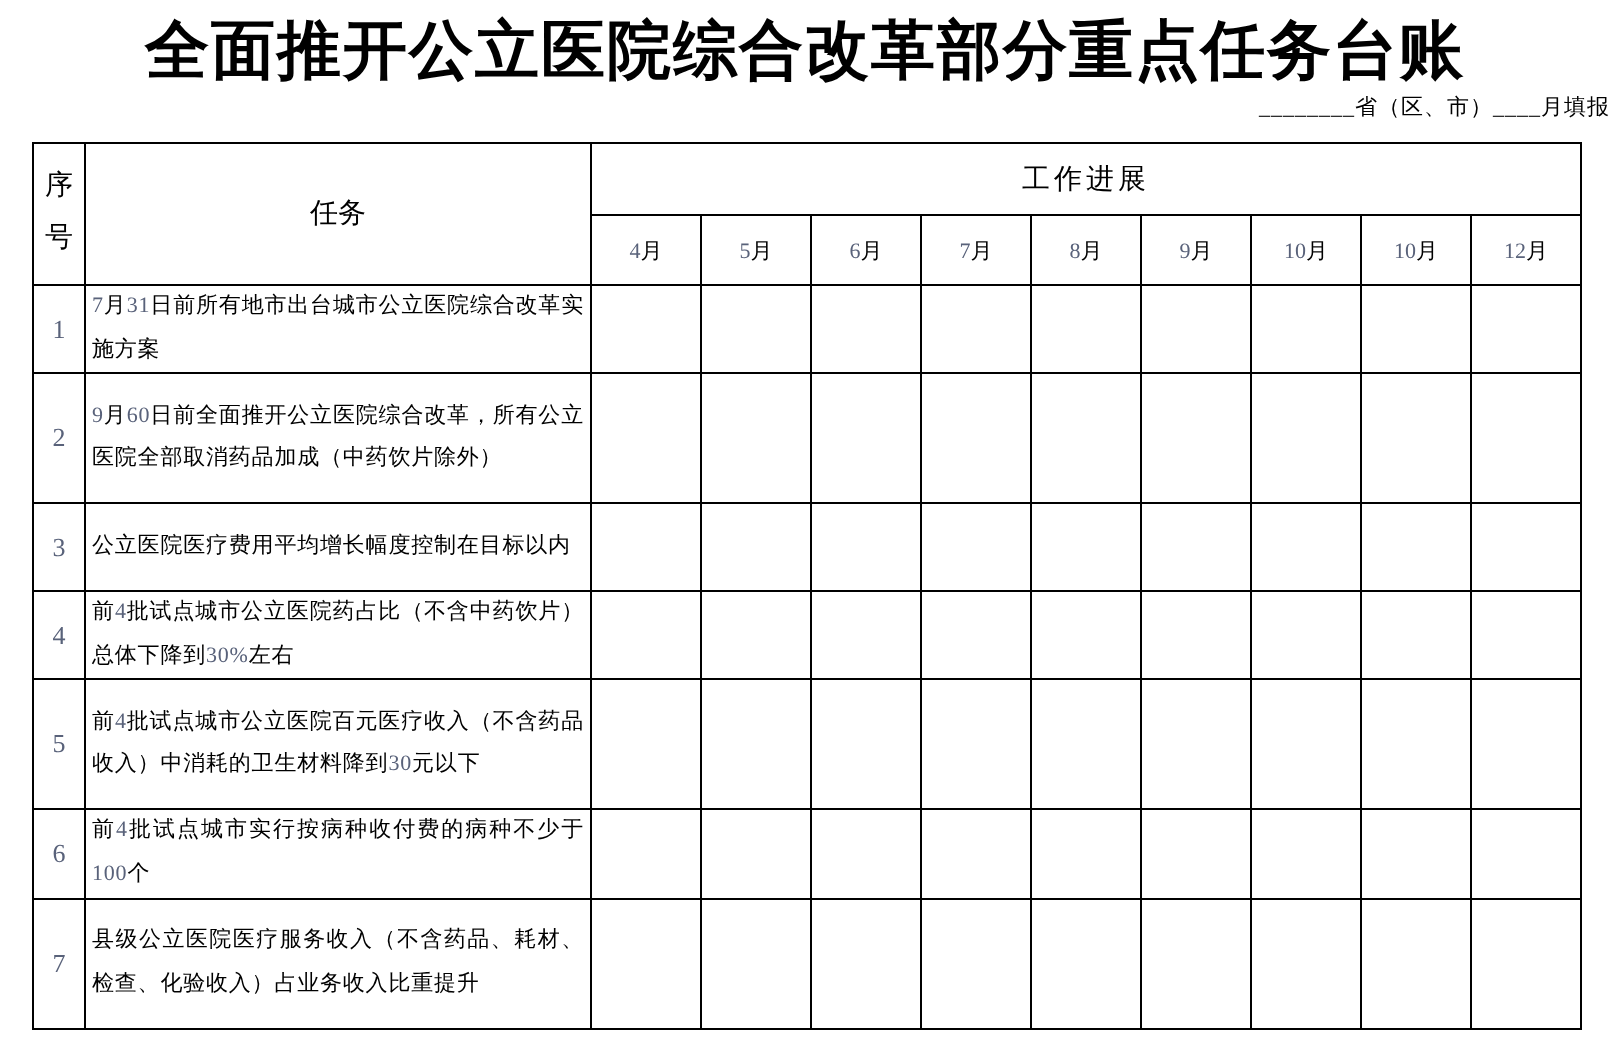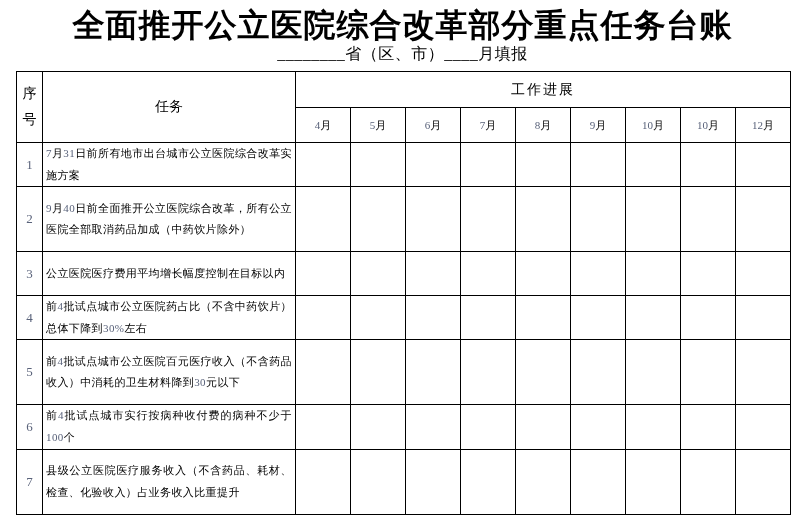--- a/index.html
+++ b/index.html
@@ -21,22 +21,22 @@
   .doc-title{
     padding-top:11px;
     text-align:center;
     font-size:32px;
     font-weight:bold;
     letter-spacing:1px;
     line-height:28px;
   }
   .doc-subtitle{
     margin-top:5px;
-    text-align:center;
-    font-size:16px;
+    text-align:right;
+    font-size:11px;
     letter-spacing:0.5px;
     line-height:20px;
   }
 
   table.ledger{
     border-collapse:collapse;
     table-layout:fixed;
     width:774px;
     margin:7px 16px 0 16px;
   }
@@ -129,21 +129,21 @@
           <td class="blank"></td>
           <td class="blank"></td>
           <td class="blank"></td>
           <td class="blank"></td>
           <td class="blank"></td>
           <td class="blank"></td>
           <td class="blank"></td>
       </tr>
       <tr class="h3">
         <td class="serial tint-nums"><span class="num">2</span></td>
-        <td class="task tint-nums"><span class="num">9</span>月<span class="num">40</span>日前全面推开公立医院综合改革，所有公立医院全部取消药品加成（中药饮片除外）</td>
+        <td class="task tint-nums"><span class="num">9</span>月<span class="num">60</span>日前全面推开公立医院综合改革，所有公立医院全部取消药品加成（中药饮片除外）</td>
         <td class="blank"></td>
           <td class="blank"></td>
           <td class="blank"></td>
           <td class="blank"></td>
           <td class="blank"></td>
           <td class="blank"></td>
           <td class="blank"></td>
           <td class="blank"></td>
           <td class="blank"></td>
       </tr>

